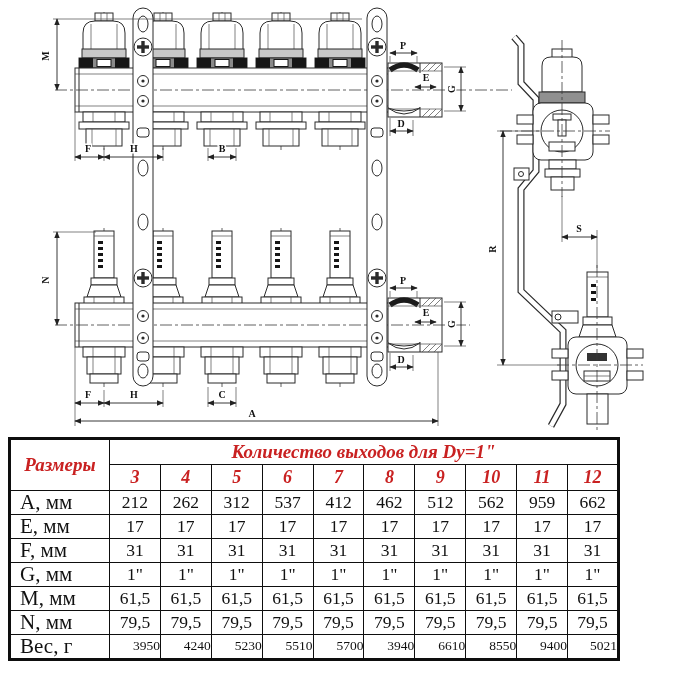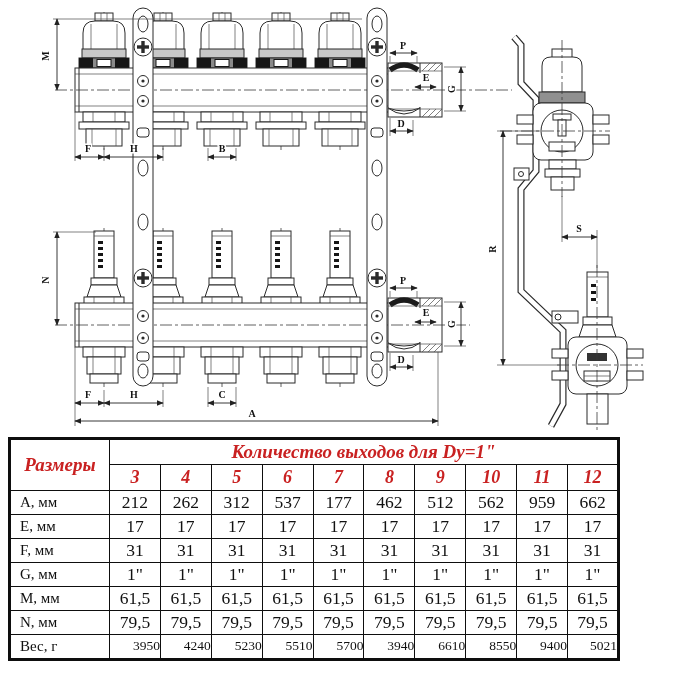--- a/index.html
+++ b/index.html
@@ -17,21 +17,21 @@
   
   #spec{position:absolute;left:8px;top:437px;width:684px;}
   table{border-collapse:collapse;width:612px;table-layout:fixed;}
   th,td{border:1.8px solid #0e0e0e;padding:0;line-height:1.05;}
   table{border:3px solid #0e0e0e;}
   th.corner{width:98px;}
   .red{color:#c92121;font-style:italic;font-weight:600;}
   th.group{font-size:19px;height:24px;}
   th.corner{font-size:19px;}
   th.num{font-size:18px;height:25px;text-align:center;}
-  td.label{font-size:15px;text-align:left;padding-left:9px;height:23px;color:#111;}
+  td.label{font-size:21px;text-align:left;padding-left:9px;height:23px;color:#111;}
   td.val{font-size:17.5px;text-align:center;height:23px;color:#111;}
   tr.weight td.val{font-size:13.5px;text-align:right;}
 </style>
 </head>
 <body>
 
 <div id="page">
 
 <svg id="drawing" width="700" height="435" viewBox="0 0 700 435">
   <defs>
@@ -336,21 +336,21 @@
             <th class="num red">12</th>
           </tr>
     </thead>
     <tbody id="spec-body">
           <tr>
             <td class="label">A, мм</td>
             <td class="val">212</td>
             <td class="val">262</td>
             <td class="val">312</td>
             <td class="val">537</td>
-            <td class="val">177</td>
+            <td class="val">412</td>
             <td class="val">462</td>
             <td class="val">512</td>
             <td class="val">562</td>
             <td class="val">959</td>
             <td class="val">662</td>
           </tr>
           <tr>
             <td class="label">E, мм</td>
             <td class="val">17</td>
             <td class="val">17</td>

